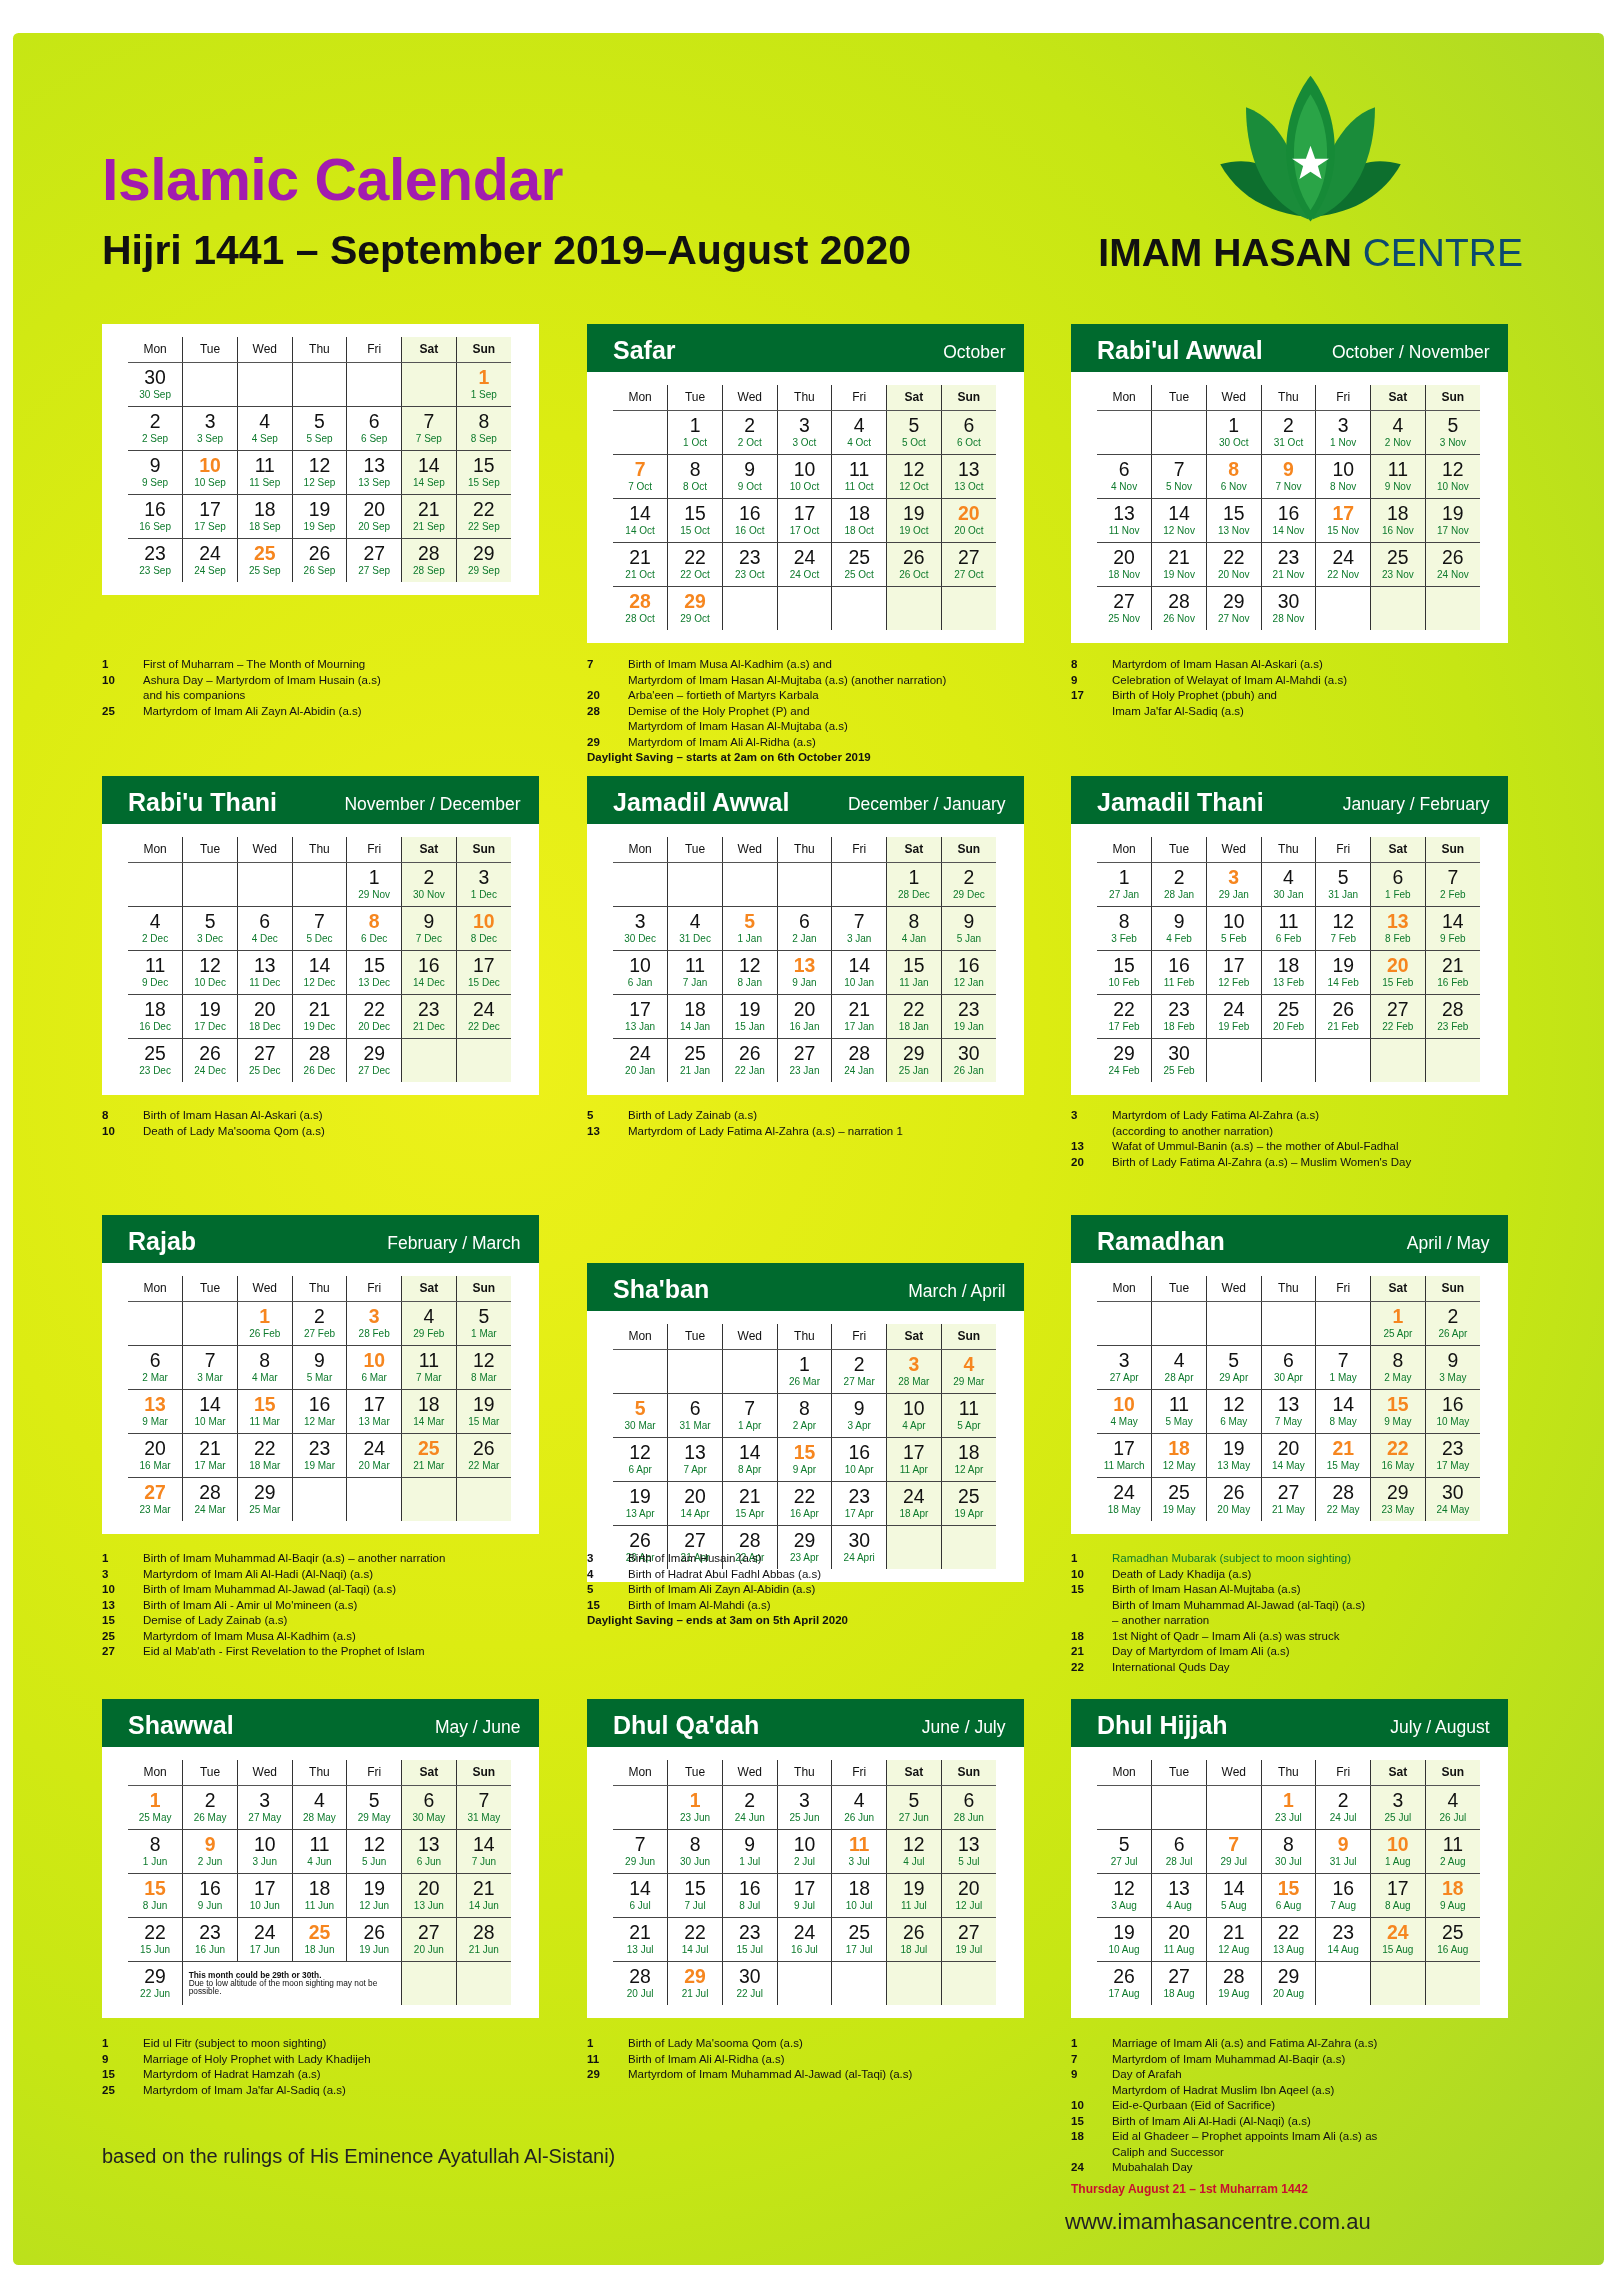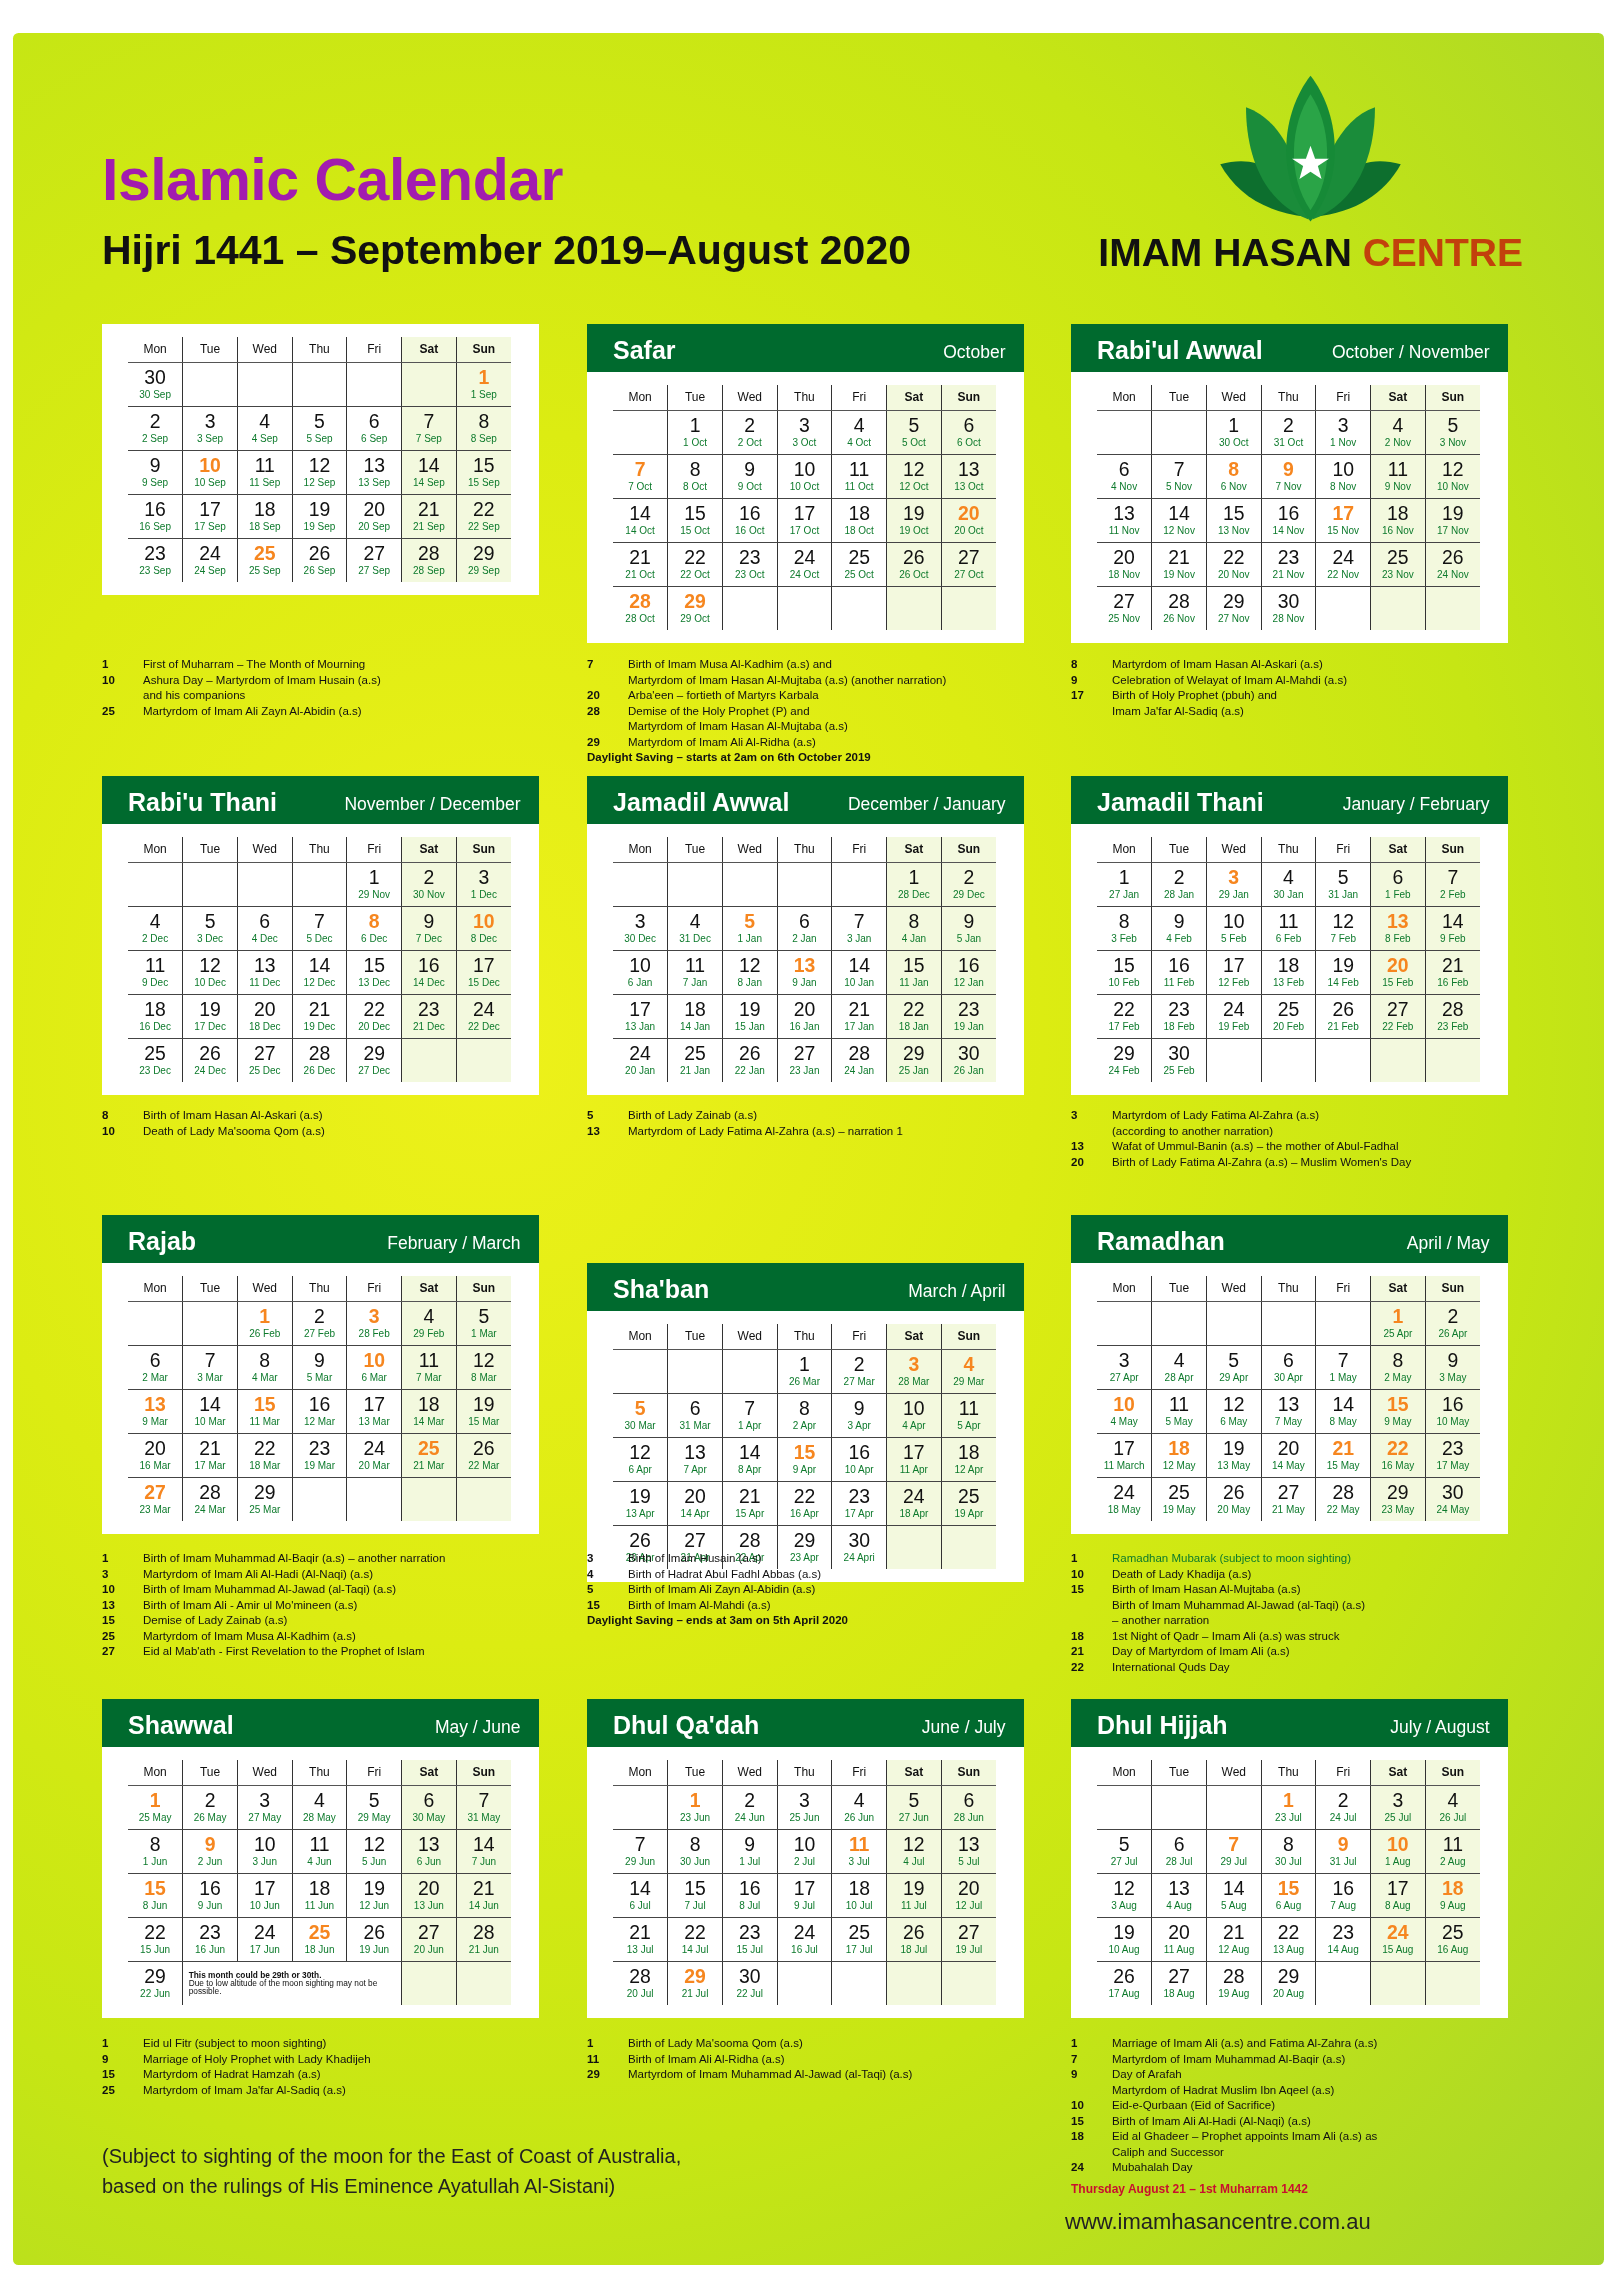--- a/index.html
+++ b/index.html
@@ -9,21 +9,21 @@
     position: absolute; left: 13px; top: 33px; width: 1591px; height: 2232px;
     background: radial-gradient(ellipse at 30% 45%, #eef11a 0%, #dcec12 35%, #c6e614 65%, #a7d62a 100%);
     border-radius: 5.5px;
   }
   .title { position: absolute; left: 102px; top: 146px; font-size: 59px; font-weight: 700; color: #a21caf; letter-spacing: -0.5px; }
   .subtitle { position: absolute; left: 102px; top: 227px; font-size: 41px; font-weight: 700; color: #111; }
   .logo { position: absolute; left: 1098px; top: 74px; width: 425px; height: 203px; }
   .logo svg { position: absolute; left: 120px; top: 0; }
   .logo-text { position: absolute; left: 0; top: 157px; width: 425px; text-align: right; font-size: 39px; color: #111; white-space: nowrap; }
   .logo-text b { font-weight: 800; }
-  .logo-text span { font-weight: 700; color: #c2410c; }
+  .logo-text span { font-weight: 400; color: #0c4a6e; }
 
   .month { position: absolute; width: 437px; }
   .m-head { height: 48px; background: #006a2e; color: #fff; display: flex; align-items: flex-end; justify-content: space-between; padding: 0 18.5px 7.4px 26px; }
   .m-name { font-size: 25px; font-weight: 700; }
   .m-greg { font-size: 17.5px; font-weight: 400; padding-bottom: 1.8px; }
   .m-body { background: #fff; padding: 13px 28px 13px 26px; }
   .grid { width: 100%; border-collapse: collapse; table-layout: fixed; }
   .grid th { font-size: 12px; font-weight: 400; color: #111; height: 25px; border-bottom: 1.8px solid #555; }
   .grid th + th, .grid td + td { border-left: 1.8px solid #333; }
   .grid th.we { font-weight: 700; background: #f3f9de; }
@@ -2170,17 +2170,16 @@
       </div>
       <div class="ev">
         <span class="ev-day">24</span>
         <span class="ev-text">Mubahalah Day</span>
       </div>
       <div class="ev-extra red">Thursday August 21 – 1st Muharram 1442</div>
     </div>
   </div>
 
 <div class="footnote">
-  <div>(Subject to sighting of the moon for the East of Coast of Australia,</div>
   <div>based on the rulings of His Eminence Ayatullah Al-Sistani)</div>
 </div>
 <a class="website">www.imamhasancentre.com.au</a>
 
 
 </body></html>

